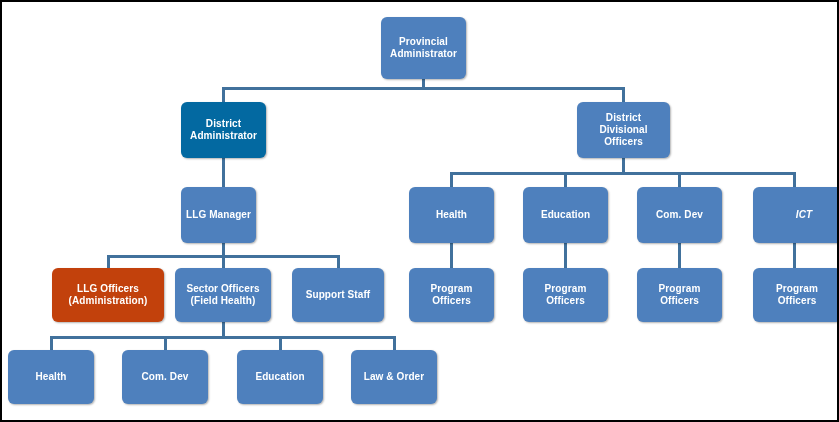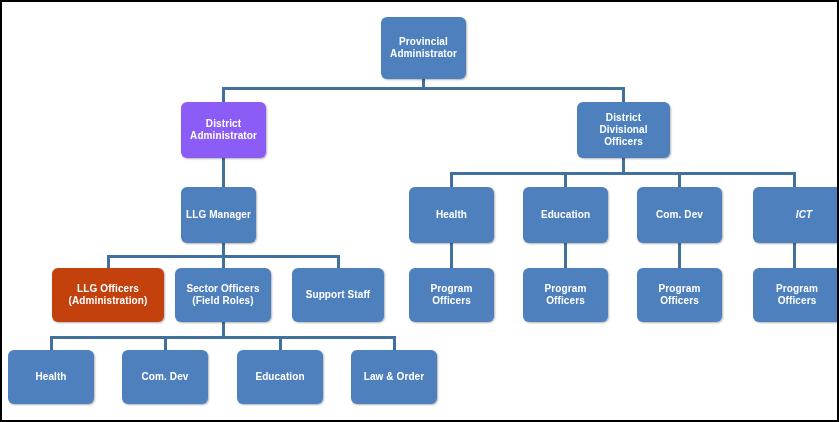--- a/index.html
+++ b/index.html
@@ -79,21 +79,21 @@
       <div class="conn v" style="left: 220px; top: 320px; height: 14px; background: rgb(65, 113, 156);"></div>
       <div class="conn h" style="left: 48px; top: 334px; width: 345px; background: rgb(65, 113, 156);"></div>
       <div class="conn v" style="left: 48px; top: 334px; height: 15px; background: rgb(65, 113, 156);"></div>
       <div class="conn v" style="left: 162px; top: 334px; height: 15px; background: rgb(65, 113, 156);"></div>
       <div class="conn v" style="left: 277px; top: 334px; height: 15px; background: rgb(65, 113, 156);"></div>
       <div class="conn v" style="left: 391px; top: 334px; height: 15px; background: rgb(65, 113, 156);"></div>
       <div class="node" style="left: 379px; top: 15px; width: 85px; height: 62px; background: rgb(78, 128, 189); color: rgb(255, 255, 255);">
         <span class="label">Provincial
 Administrator</span>
       </div>
-      <div class="node" style="left: 179px; top: 100px; width: 85px; height: 56px; background: #8b5cf6; color: rgb(255, 255, 255);">
+      <div class="node" style="left: 179px; top: 100px; width: 85px; height: 56px; background: #0369a1; color: rgb(255, 255, 255);">
         <span class="label">District
 Administrator</span>
       </div>
       <div class="node" style="left: 575px; top: 100px; width: 93px; height: 56px; background: rgb(78, 128, 189); color: rgb(255, 255, 255);">
         <span class="label">District Divisional
 Officers</span>
       </div>
       <div class="node" style="left: 179px; top: 185px; width: 75px; height: 56px; background: rgb(78, 128, 189); color: rgb(255, 255, 255);">
         <span class="label">LLG Manager</span>
       </div>
@@ -108,21 +108,21 @@
       </div>
       <div class="node" style="left: 751px; top: 185px; width: 102px; height: 56px; background: rgb(78, 128, 189); color: rgb(255, 255, 255); font-style: italic;">
         <span class="label">ICT</span>
       </div>
       <div class="node" style="left: 50px; top: 266px; width: 112px; height: 54px; background: #c2410c; color: rgb(255, 255, 255);">
         <span class="label">LLG Officers
 (Administration)</span>
       </div>
       <div class="node" style="left: 173px; top: 266px; width: 96px; height: 54px; background: rgb(78, 128, 189); color: rgb(255, 255, 255);">
         <span class="label">Sector Officers
-(Field Roles)</span>
+(Field Health)</span>
       </div>
       <div class="node" style="left: 290px; top: 266px; width: 92px; height: 54px; background: rgb(78, 128, 189); color: rgb(255, 255, 255);">
         <span class="label">Support Staff</span>
       </div>
       <div class="node" style="left: 407px; top: 266px; width: 85px; height: 54px; background: rgb(78, 128, 189); color: rgb(255, 255, 255);">
         <span class="label">Program Officers</span>
       </div>
       <div class="node" style="left: 521px; top: 266px; width: 85px; height: 54px; background: rgb(78, 128, 189); color: rgb(255, 255, 255);">
         <span class="label">Program Officers</span>
       </div>

